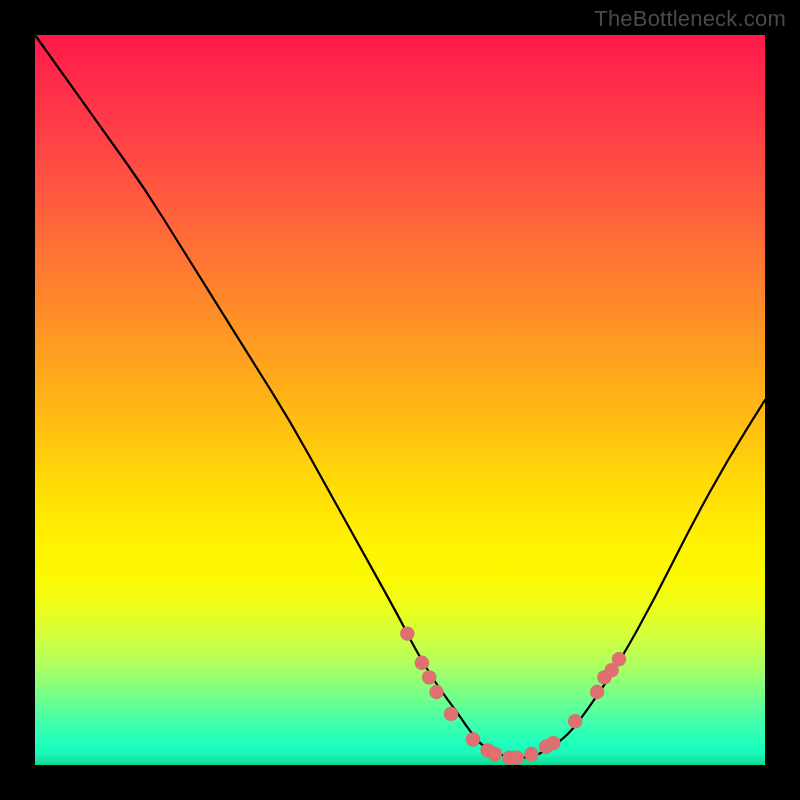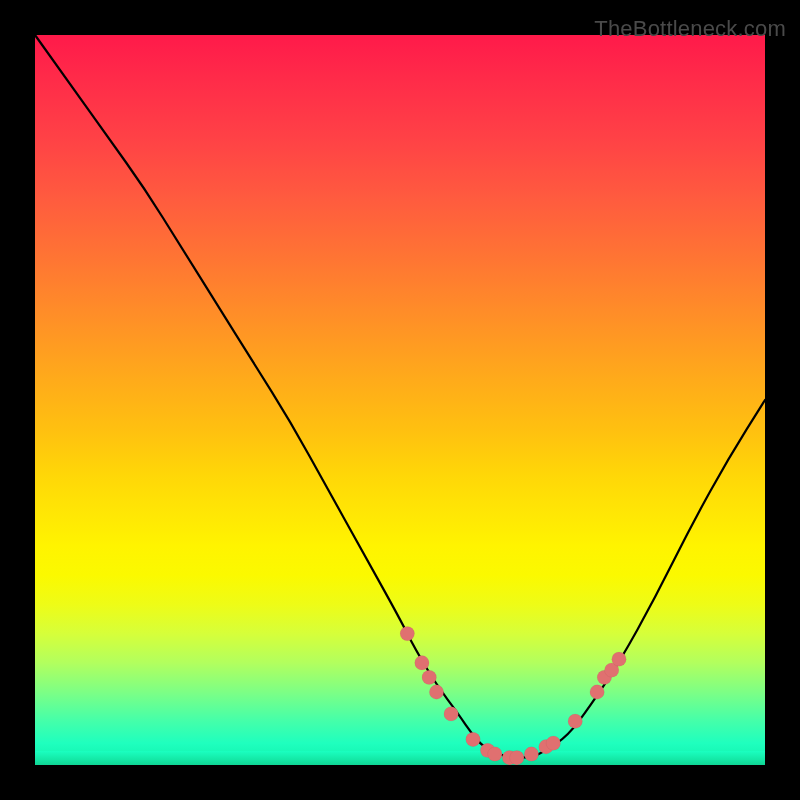--- a/index.html
+++ b/index.html
@@ -6,21 +6,21 @@
   body {
     width: 800px;
     height: 800px;
     background: #000;
     position: relative;
     font-family: Arial, sans-serif;
     overflow: hidden;
   }
   .watermark {
     position: absolute;
-    top: 16px;
+    top: 6px;
     right: 14px;
     color: #4a4a4a;
     font-size: 22px;
     font-weight: 500;
     z-index: 10;
     letter-spacing: 0.2px;
   }
   .plot-area {
     position: absolute;
     left: 35px;

